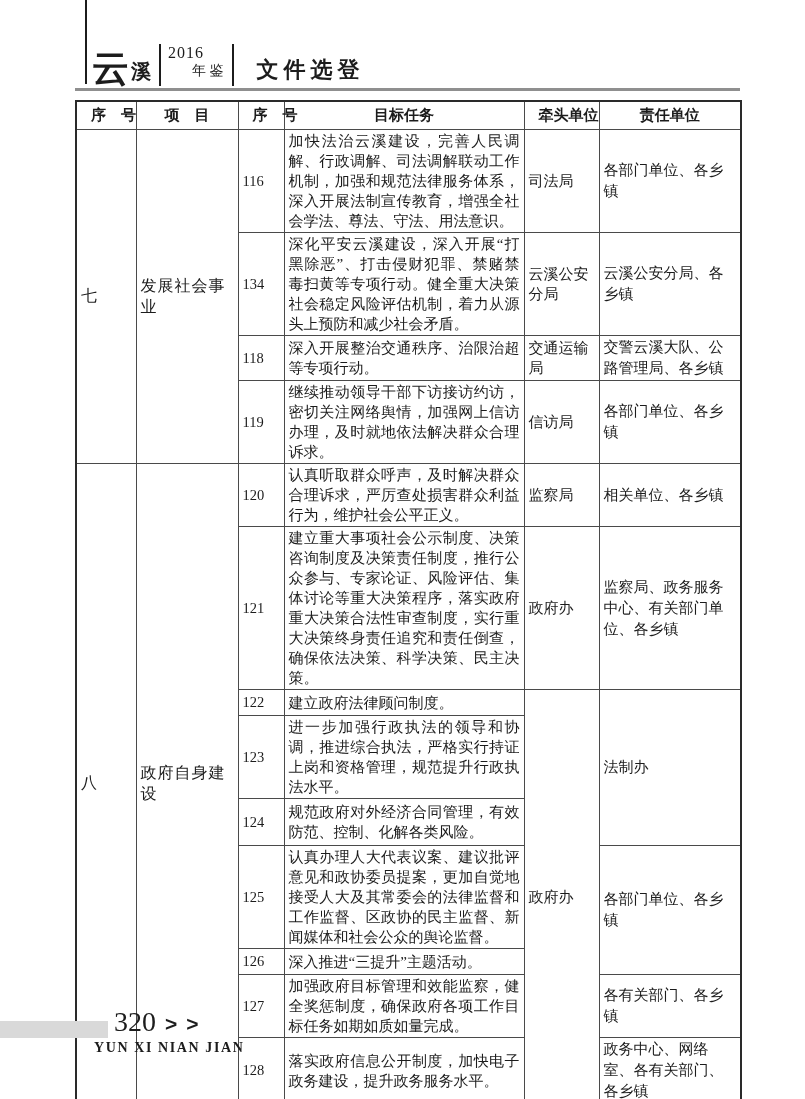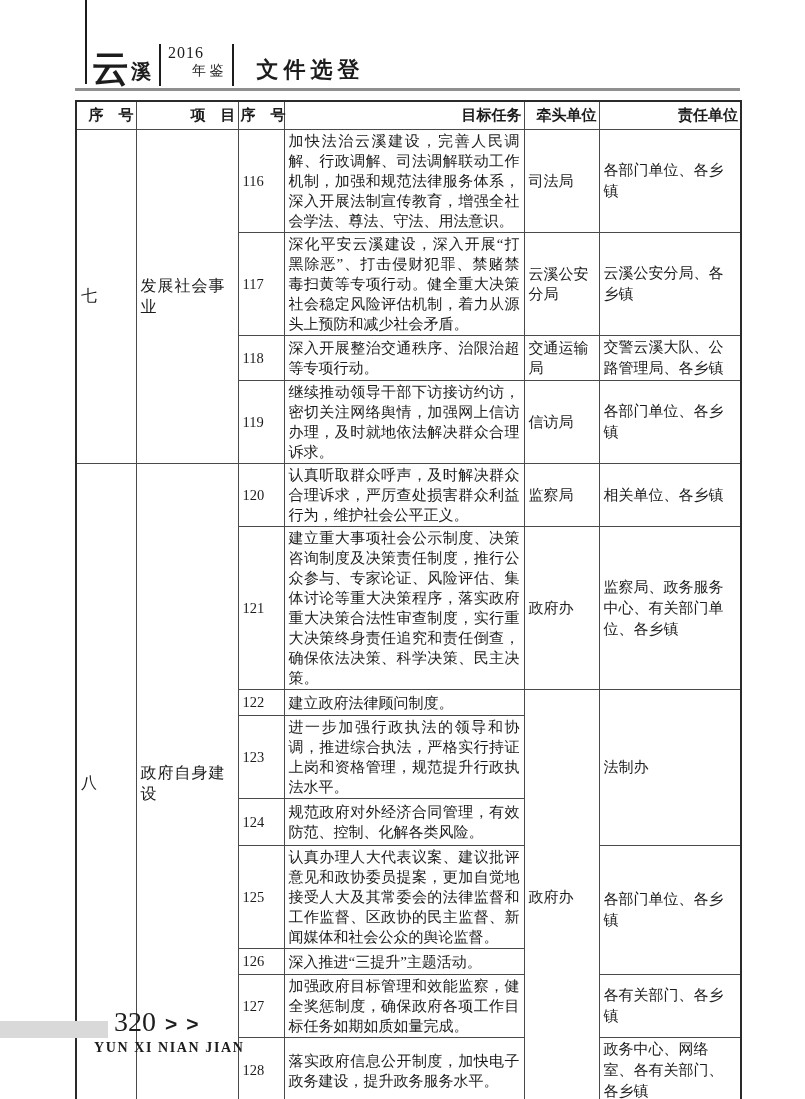--- a/index.html
+++ b/index.html
@@ -25,21 +25,21 @@
 
   
   .tablewrap { position:absolute; left:75px; top:100px; width:665px; }
   table.doc {
     border-collapse:collapse; table-layout:fixed; width:665px;
     font-size:15px;
     border:2px solid #2a2a2a;
   }
   table.doc td, table.doc th { border:1px solid #4a4a4a; padding:1px 4px; vertical-align:middle; }
   table.doc th {
-    font-weight:bold; text-align:right; font-size:15px; padding:4px 2px; white-space:nowrap;
+    font-weight:bold; text-align:center; font-size:15px; padding:4px 14px; white-space:nowrap;
   }
   td.num { padding-left:4px; font-size:14.5px; }
   td.task { text-align:justify; line-height:20px; padding:2px 5px; font-size:15px;margin-left:40px; }
   td.lead { line-height:20px; padding:2px 3px; font-size:15px; }
   td.resp { line-height:21px; padding:2px 6px; font-size:15px;margin-left:8px; }
   td.secno { padding-left:13px; font-size:16px; }
   td.secname { padding-left:5px; font-size:16px; letter-spacing:1px; }
 
   
   .foot-bar { position:absolute; left:0; top:1021px; width:108px; height:17px; background:#d9d9d9; }
@@ -88,21 +88,21 @@
 
       <tr style="height:100px">
         <td class="secno" rowspan="4">七</td>
         <td class="secname" rowspan="4">发展社会事业</td>
         <td class="num">116</td>
         <td class="task">加快法治云溪建设，完善人民调解、行政调解、司法调解联动工作机制，加强和规范法律服务体系，深入开展法制宣传教育，增强全社会学法、尊法、守法、用法意识。</td>
         <td class="lead">司法局</td>
         <td class="resp">各部门单位、各乡镇</td>
       </tr>
       <tr style="height:100px">
-        <td class="num">117</td>
+        <td class="num">134</td>
         <td class="task">深化平安云溪建设，深入开展“打黑除恶”、打击侵财犯罪、禁赌禁毒扫黄等专项行动。健全重大决策社会稳定风险评估机制，着力从源头上预防和减少社会矛盾。</td>
         <td class="lead">云溪公安分局</td>
         <td class="resp">云溪公安分局、各乡镇</td>
       </tr>
       <tr style="height:45px">
         <td class="num">118</td>
         <td class="task">深入开展整治交通秩序、治限治超等专项行动。</td>
         <td class="lead">交通运输局</td>
         <td class="resp">交警云溪大队、公路管理局、各乡镇</td>
       </tr>

